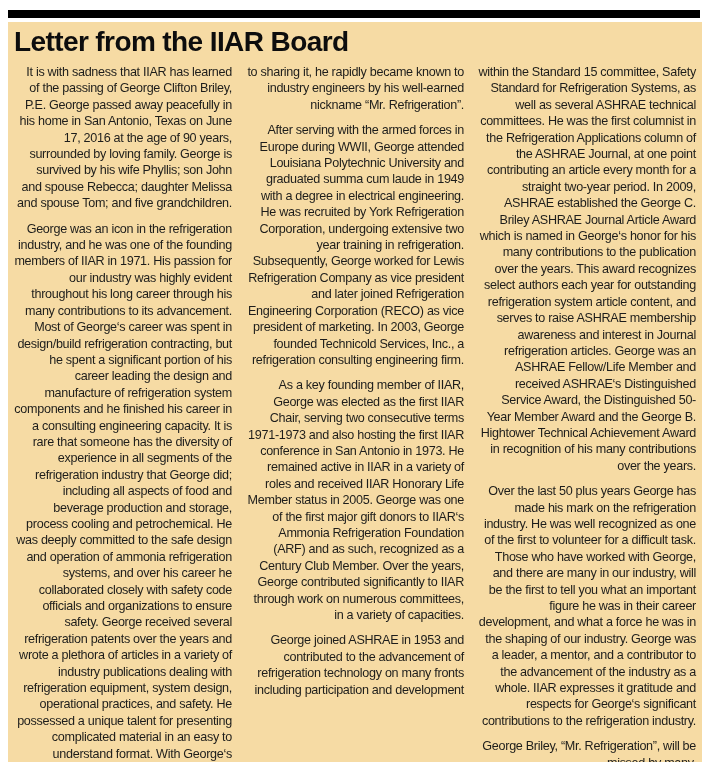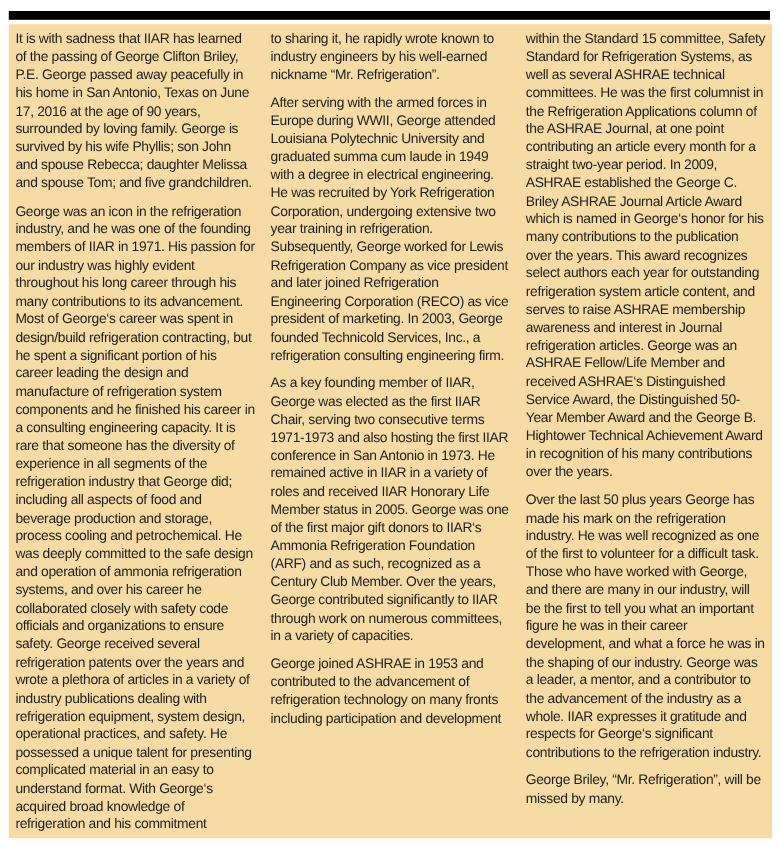--- a/index.html
+++ b/index.html
@@ -53,38 +53,40 @@
     width: 218px;
     flex: 0 0 218px;
     color: var(--text, #1d1d1b);
     font-size: 12.6px;
     line-height: 16.4px;
     letter-spacing: -0.3px;
     text-align: left;
   }
   .col p {
     margin: 0 0 9px 0;
+    text-align: right;
   }
 </style>
 </head>
 <body>
 
 <div class="page">
   <div class="top-bar"></div>
 
   <div class="article">
+    <h1 class="headline">Letter from the IIAR Board</h1>
 
     <div class="cols">
       <div class="col">
         <p>It is with sadness that IIAR has learned of the passing of George Clifton Briley, P.E. George passed away peacefully in his home in San Antonio, Texas on June 17, 2016 at the age of 90 years, surrounded by loving family. George is survived by his wife Phyllis; son John and spouse Rebecca; daughter Melissa and spouse Tom; and five grandchildren.</p>
         <p>George was an icon in the refrigeration industry, and he was one of the founding members of IIAR in 1971. His passion for our industry was highly evident throughout his long career through his many contributions to its advancement. Most of George‘s career was spent in design/build refrigeration contracting, but he spent a significant portion of his career leading the design and manufacture of refrigeration system components and he finished his career in a consulting engineering capacity. It is rare that someone has the diversity of experience in all segments of the refrigeration industry that George did; including all aspects of food and beverage production and storage, process cooling and petrochemical. He was deeply committed to the safe design and operation of ammonia refrigeration systems, and over his career he collaborated closely with safety code officials and organizations to ensure safety. George received several refrigeration patents over the years and wrote a plethora of articles in a variety of industry publications dealing with refrigeration equipment, system design, operational practices, and safety. He possessed a unique talent for presenting complicated material in an easy to understand format. With George‘s acquired broad knowledge of refrigeration and his commitment</p>
       </div>
 
       <div class="col">
-        <p>to sharing it, he rapidly wrote known to industry engineers by his well-earned nickname “Mr. Refrigeration”.</p>
+        <p>to sharing it, he rapidly became known to industry engineers by his well-earned nickname “Mr. Refrigeration”.</p>
         <p>After serving with the armed forces in Europe during WWII, George attended Louisiana Polytechnic University and graduated summa cum laude in 1949 with a degree in electrical engineering. He was recruited by York Refrigeration Corporation, undergoing extensive two year training in refrigeration. Subsequently, George worked for Lewis Refrigeration Company as vice president and later joined Refrigeration Engineering Corporation (RECO) as vice president of marketing. In 2003, George founded Technicold Services, Inc., a refrigeration consulting engineering firm.</p>
         <p>As a key founding member of IIAR, George was elected as the first IIAR Chair, serving two consecutive terms 1971-1973 and also hosting the first IIAR conference in San Antonio in 1973.  He remained active in IIAR in a variety of roles and received IIAR Honorary Life Member status in 2005.  George was one of the first major gift donors to IIAR‘s Ammonia Refrigeration Foundation (ARF) and as such, recognized as a Century Club Member. Over the years, George contributed significantly to IIAR through work on numerous committees, in a variety of capacities.</p>
         <p>George joined ASHRAE in 1953 and contributed to the advancement of refrigeration technology on many fronts including participation and development</p>
       </div>
 
       <div class="col">
         <p>within the Standard 15 committee, Safety Standard for Refrigeration Systems, as well as several ASHRAE technical committees. He was the first columnist in the Refrigeration Applications column of the ASHRAE Journal, at one point contributing an article every month for a straight two-year period. In 2009, ASHRAE established the George C. Briley ASHRAE Journal Article Award which is named in George‘s honor for his many contributions to the publication over the years. This award recognizes select authors each year for outstanding refrigeration system article content, and serves to raise ASHRAE membership awareness and interest in Journal refrigeration articles.  George was an ASHRAE Fellow/Life Member and received ASHRAE‘s Distinguished Service Award, the Distinguished 50-Year Member Award and the George B. Hightower Technical Achievement Award in recognition of his many contributions over the years.</p>
         <p>Over the last 50 plus years George has made his mark on the refrigeration industry. He was well recognized as one of the first to volunteer for a difficult task. Those who have worked with George, and there are many in our industry, will be the first to tell you what an important figure he was in their career development, and what a force he was in the shaping of our industry. George was a leader, a mentor, and a contributor to the advancement of the industry as a whole. IIAR expresses it gratitude and respects for George‘s significant contributions to the refrigeration industry.</p>
         <p>George Briley, “Mr. Refrigeration”, will be missed by many.</p>
       </div>

